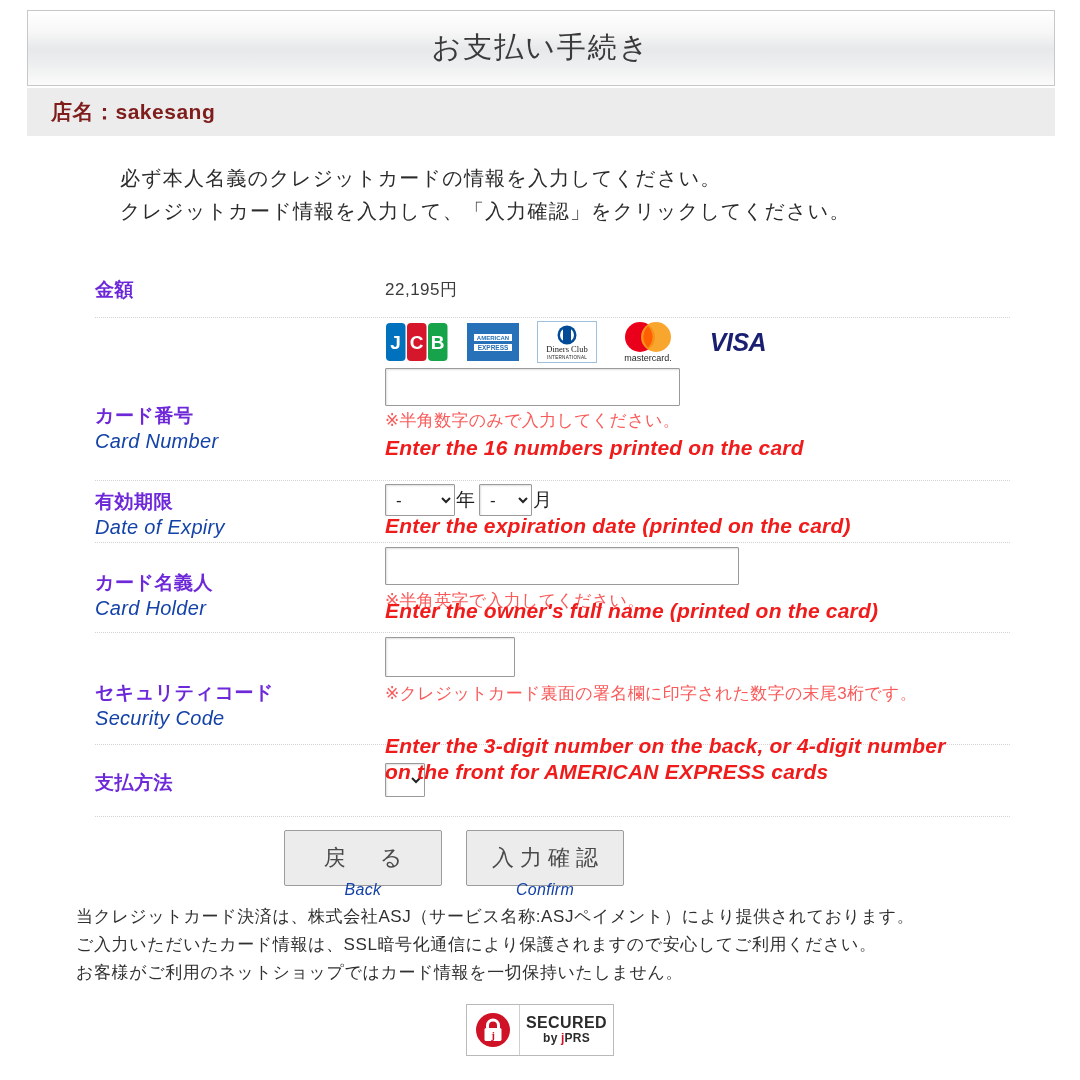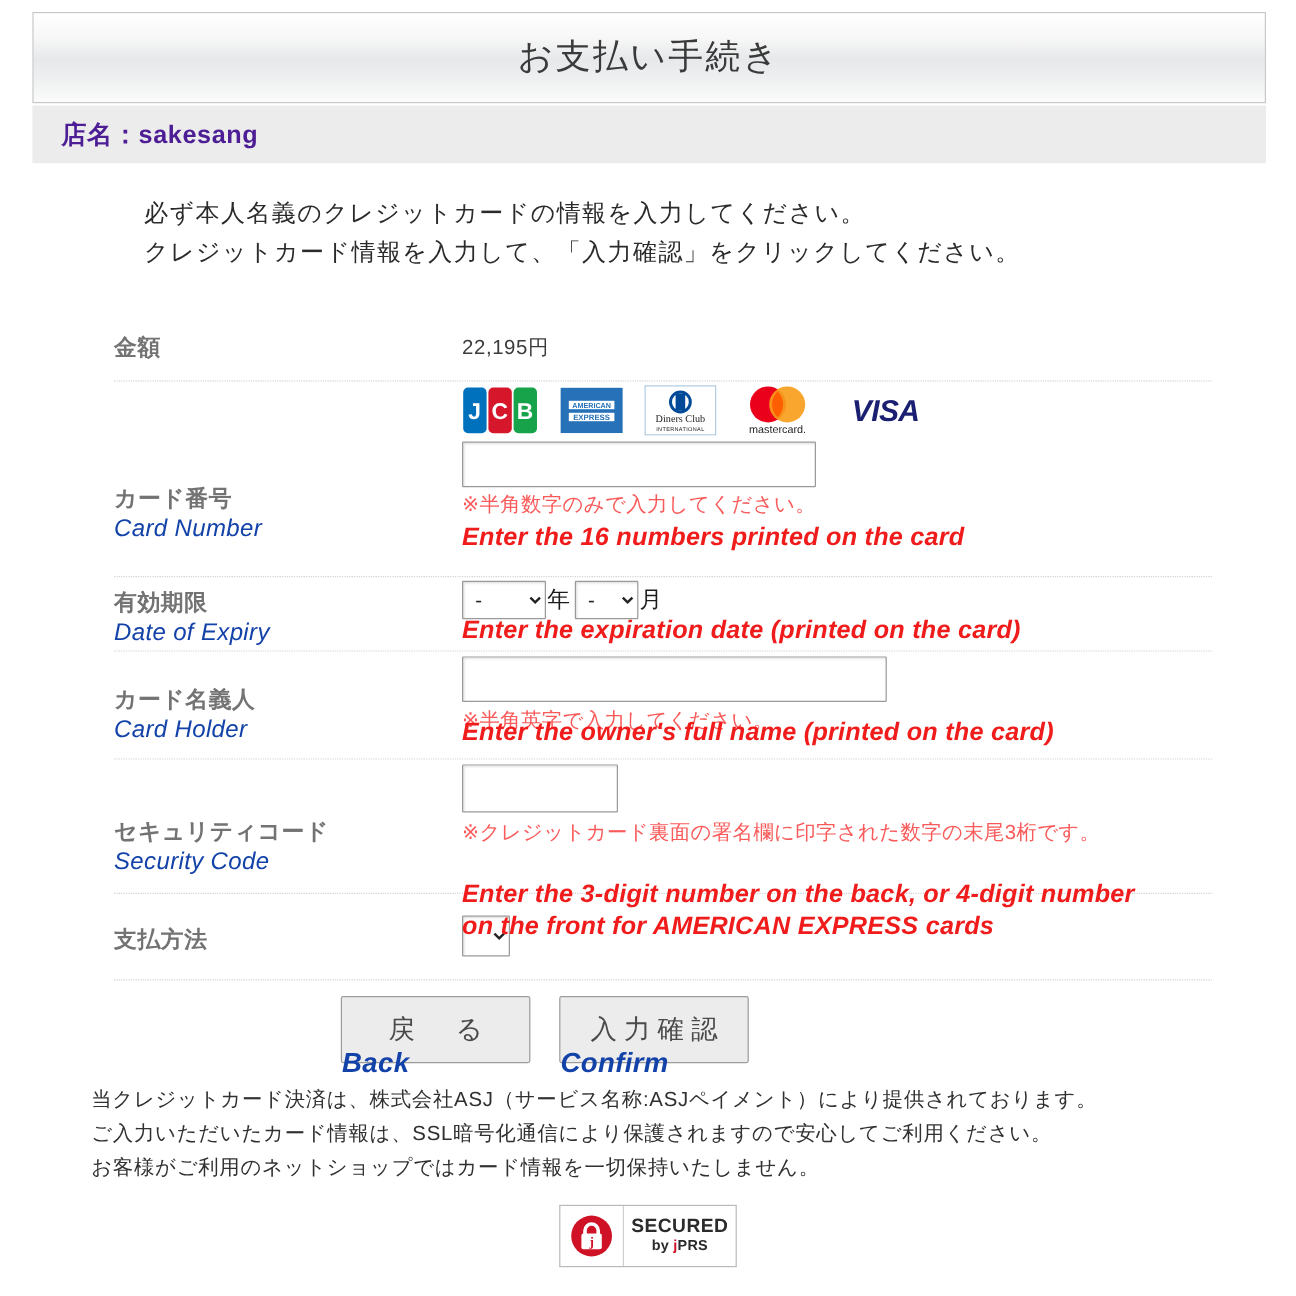--- a/index.html
+++ b/index.html
@@ -56,21 +56,21 @@
     width: 1028px;
     height: 48px;
     background: #ececec;
     display: flex;
     align-items: center;
   }
   .shop-name {
     margin-left: 24px;
     font-size: 21px;
     font-weight: bold;
-    color: #4c1d95;
+    color: #7f1d1d;
     letter-spacing: 0.5px;
   }
 
   
   .intro {
     position: absolute;
     left: 120px;
     top: 162px;
     width: 900px;
     font-size: 20px;
@@ -95,21 +95,21 @@
   }
   .row.no-rule { border-bottom: none; }
   .label-cell {
     width: 290px;
     flex: 0 0 290px;
     padding-top: 2px;
   }
   .label-ja {
     font-size: 19px;
     font-weight: bold;
-    color: #737373;
+    color: #6d28d9;
     letter-spacing: 0.5px;
     white-space: nowrap;
   }
   .label-en {
     font-size: 20px;
     font-weight: normal;
     font-style: italic;
     color: #1342a8;
     letter-spacing: 0.3px;
     white-space: nowrap;
@@ -228,24 +228,24 @@
     font-size: 22px;
     color: #4a4a4a;
     letter-spacing: 6px;
     text-indent: 6px;
   }
   .btn-en {
     position: absolute;
     left: 0;
     bottom: -14px;
     width: 100%;
-    text-align: left;
-    font-size: 23px;
+    text-align: center;
+    font-size: 16px;
     font-style: italic;
-    font-weight: bold;
+    font-weight: normal;
     color: #1342a8;
     letter-spacing: 0.3px;
   }
 
   
   .footer-text {
     position: absolute;
     left: 76px;
     top: 903px;
     width: 960px;

